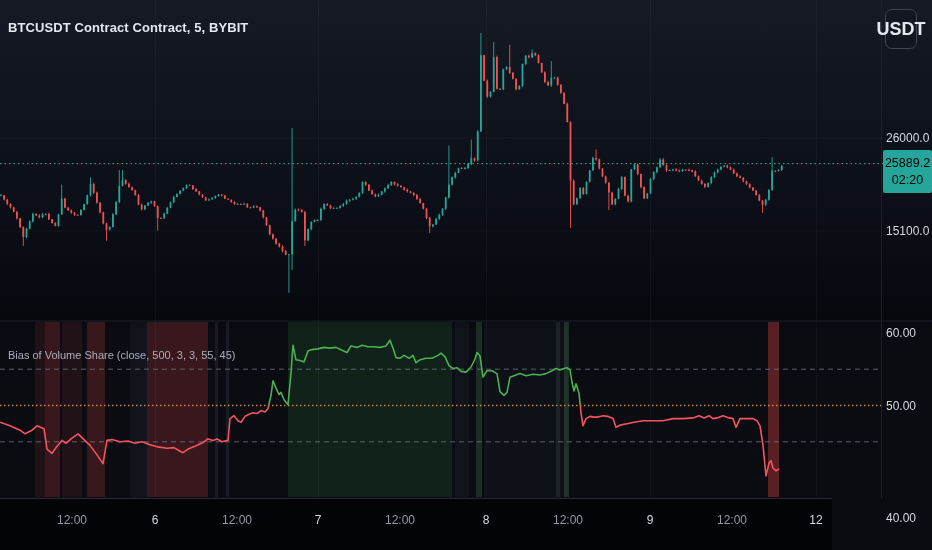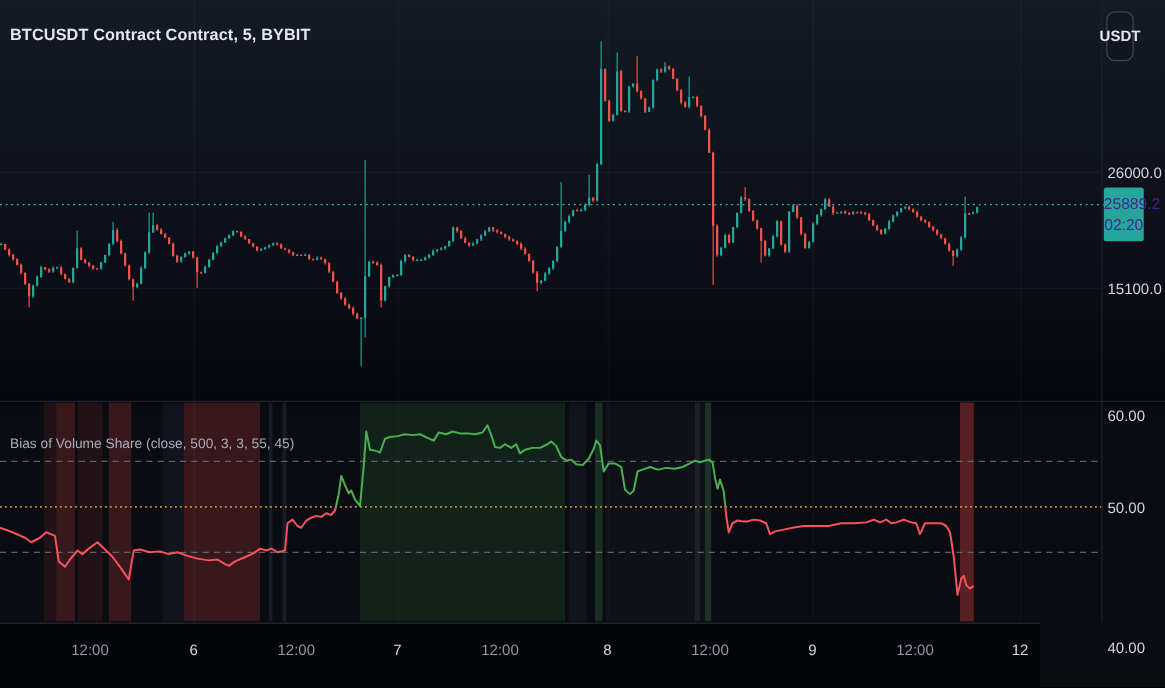--- a/index.html
+++ b/index.html
@@ -7,32 +7,32 @@
     position:relative;width:932px;height:550px;overflow:hidden;
     background:linear-gradient(180deg,#151a24 0%,#10141d 18%,#0b0e16 40%,#06080d 58%,#0a0c12 60%,#0a0c12 90%,#0a0c12 100%);
     font-family:"Liberation Sans", sans-serif;
     -webkit-font-smoothing:antialiased;
   }
   svg.layer{position:absolute;left:0;top:0;}
   .symbol-title{
     position:absolute;left:8px;top:20px;font-size:13px;font-weight:bold;color:#e4e7ee;letter-spacing:.1px;cursor:pointer;
   }
   .usdt-btn{
-    position:absolute;left:885px;top:9px;width:22px;height:40px;border:1px solid #3f4450;border-radius:7px;
-    color:#e4e7ee;font-size:12px;font-weight:bold;display:flex;align-items:center;justify-content:center;
+    position:absolute;left:885px;top:9px;width:32px;height:40px;border:1px solid #3f4450;border-radius:7px;
+    color:#e4e7ee;font-size:18px;font-weight:bold;display:flex;align-items:center;justify-content:center;
     background:rgba(18,22,30,.55);box-sizing:border-box;cursor:pointer;
   }
   .indicator-label{
     position:absolute;left:8px;top:349px;font-size:11px;color:#a8adba;white-space:nowrap;cursor:pointer;
   }
   .axis-label{
     position:absolute;left:886px;font-size:12px;color:#d5d8e0;line-height:12px;
   }
   .price-badge{
-    position:absolute;left:883px;width:32px;border-radius:2px;color:#4c1d95;text-align:center;
+    position:absolute;left:883px;width:49px;border-radius:2px;color:#000000;text-align:center;
     display:flex;flex-direction:column;justify-content:center;gap:3px;padding:6px 0;box-sizing:border-box;
   }
   .price-badge .ln{font-size:12.5px;line-height:14px;}
   .time-axis{
     position:absolute;left:0;top:498px;width:832px;height:52px;background:#030408;border-top:1px solid #272b35;cursor:ew-resize;
   }
   .time-label{position:absolute;top:14px;transform:translateX(-50%);font-size:12px;}
   .time-label.minor{color:#9399a5;}
   .time-label.major{color:#d5d8e0;}
   .price-axis-zone{position:absolute;left:881px;top:0;width:51px;height:498px;cursor:ns-resize;}

